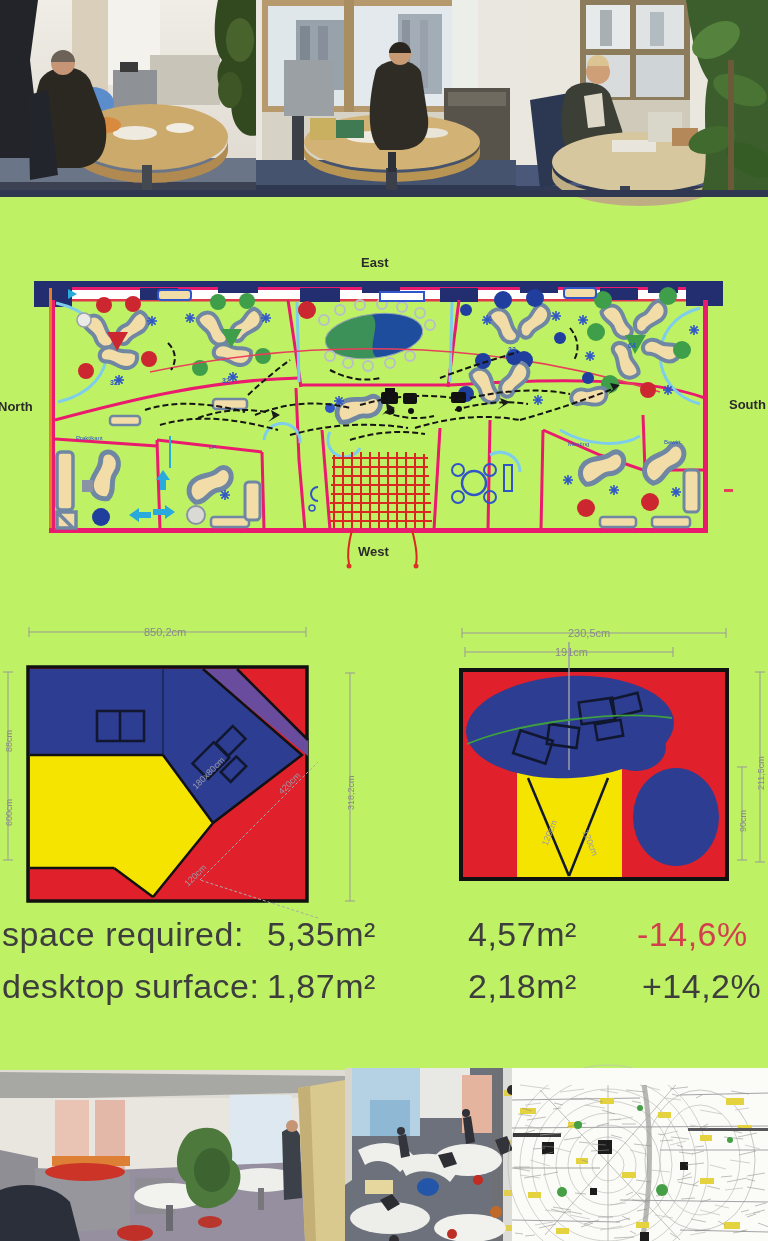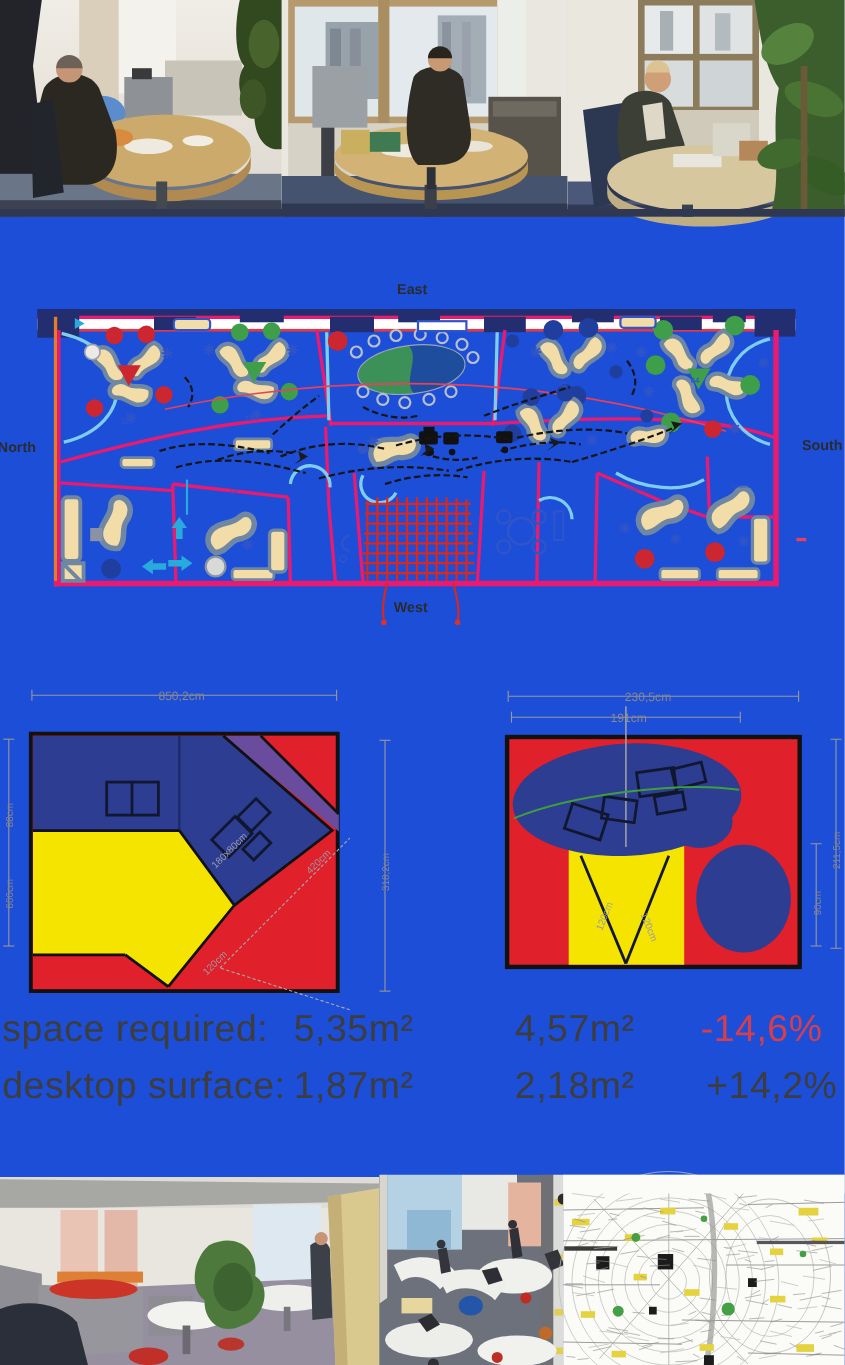--- a/index.html
+++ b/index.html
@@ -1,16 +1,16 @@
 <!DOCTYPE html>
 <html><head>
 <meta charset="utf-8">
 <style>
 html,body{margin:0;padding:0;background:#fff;}
-#page{position:relative;width:768px;height:1241px;background:#1d4ed8;overflow:hidden;
+#page{position:relative;width:768px;height:1241px;background:#bef264;overflow:hidden;
 font-family:"Liberation Sans",sans-serif;}
 svg{position:absolute;left:0;top:0;}
 </style>
 </head>
 <body>
 <div id="page">
 <svg width="768" height="1241" viewBox="0 0 768 1241">
 <defs>
 <linearGradient id="skyL" x1="0" y1="0" x2="0" y2="1">
 <stop offset="0" stop-color="#f0ede6"></stop>

